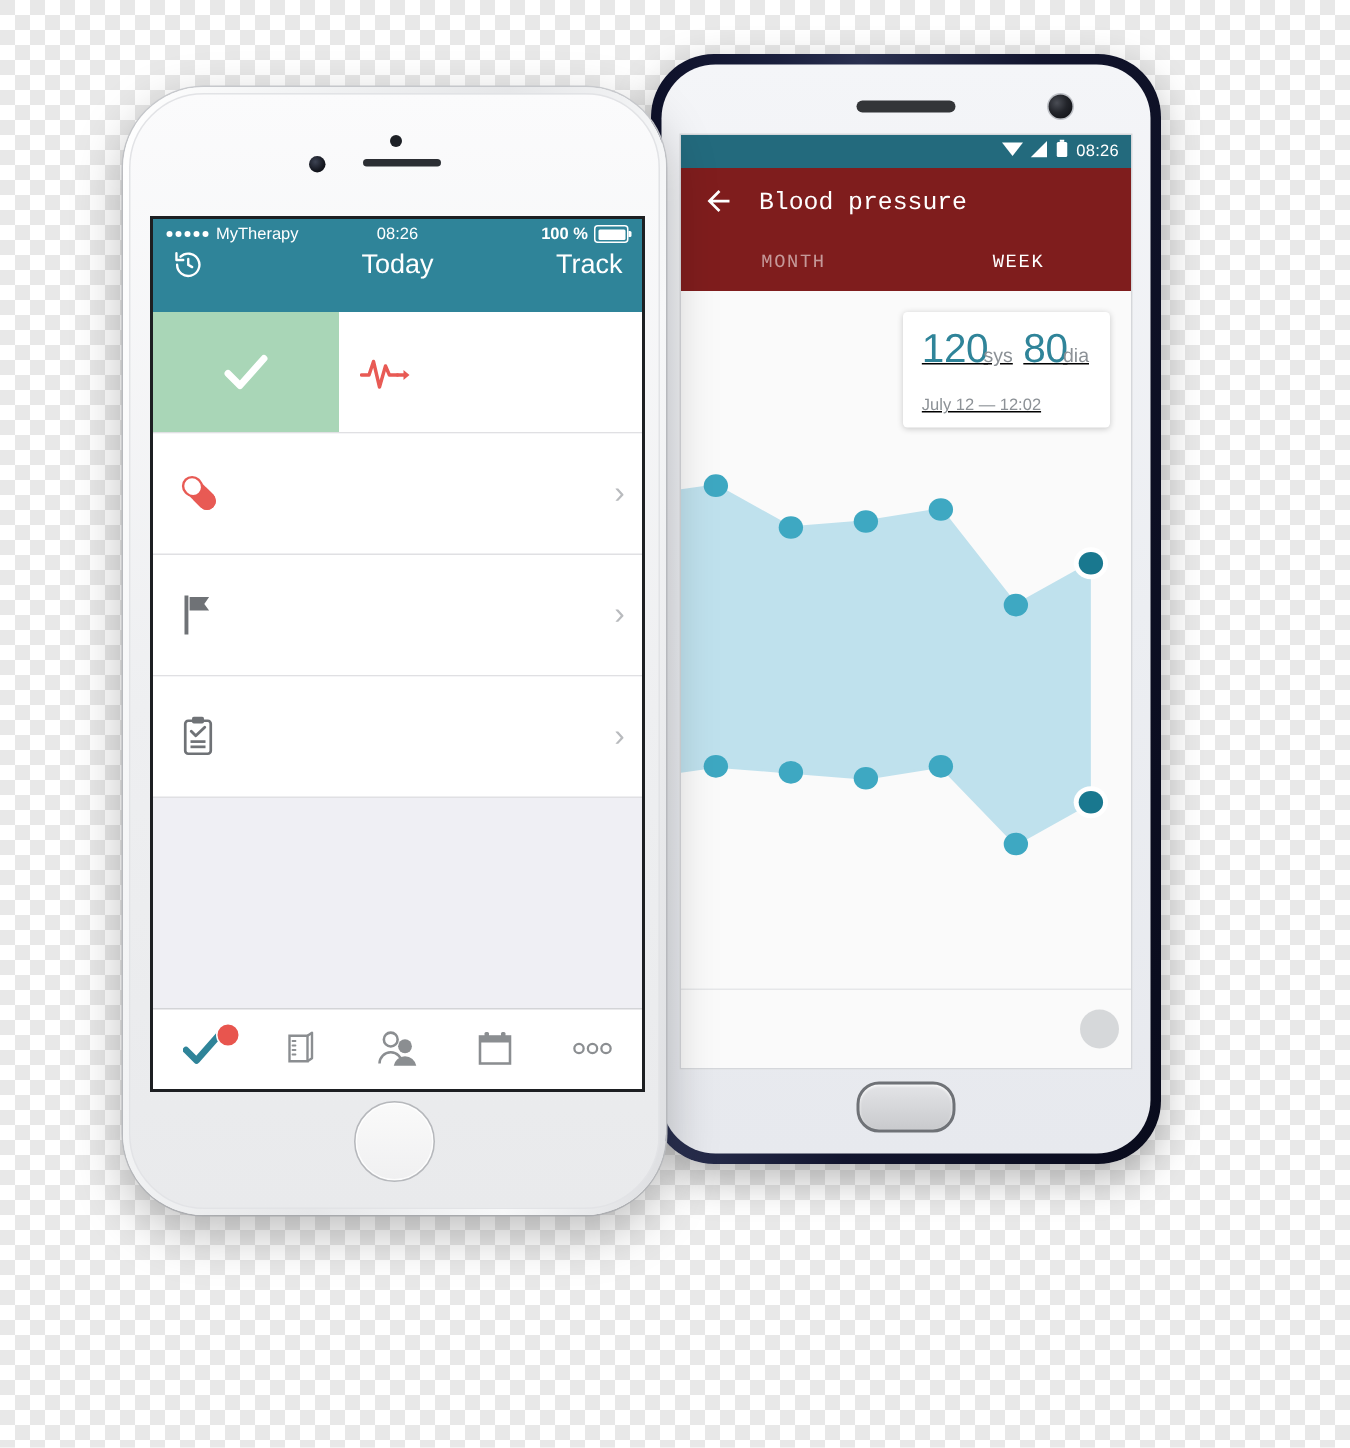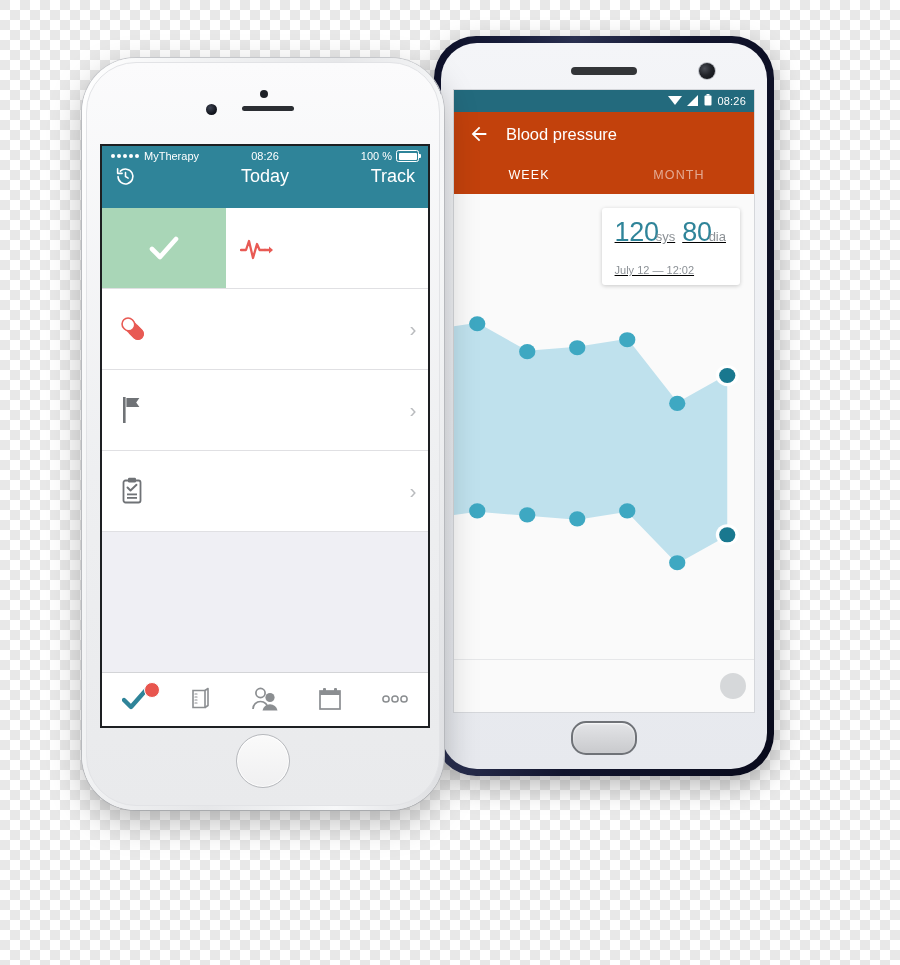--- a/index.html
+++ b/index.html
@@ -42,21 +42,21 @@
   #android-screen{
     width:100%;height:100%;background:#fafafa;overflow:hidden;position:relative;
     border:1px solid #d5d7db; box-sizing:border-box;
   }
 
   .and-statusbar{
     height:22px;background:#236a7d;display:flex;align-items:center;
     justify-content:flex-end;padding-right:8px;gap:5px;color:#fff;
   }
   .and-statusbar .st-time{font-size:11px;letter-spacing:.2px;}
-  .and-appbar{background:#c2410c;padding:0 0 0 0;}
+  .and-appbar{background:#7f1d1d;padding:0 0 0 0;font-family:Liberation Mono, monospace;}
   .and-title-row{height:44px;display:flex;align-items:center;padding:0 14px;gap:16px;}
   .and-back{width:22px;height:22px;flex:0 0 auto;}
   .and-title{color:#fff;font-size:16.5px;font-weight:400;}
   .and-tabs{display:flex;height:38px;}
   .and-tab{flex:1;display:flex;align-items:center;justify-content:center;
     font-size:12.5px;letter-spacing:1.1px;color:rgba(255,255,255,.55);}
   .and-tab.active{color:#fff;}
 
   .and-chartzone{position:relative;height:calc(100% - 104px);background:#fafafa;}
   #bp-card{
@@ -109,21 +109,21 @@
   }
 
   .ios-statusbar{
     height:20px;background:#2f8499;color:#fff;display:flex;align-items:center;
     padding:0 9px;font-size:11px;
   }
   .ios-statusbar .carrier{display:flex;align-items:center;gap:5px;}
   .ios-dots{display:flex;gap:2px;}
   .ios-dots i{width:4px;height:4px;border-radius:50%;background:#fff;display:block;}
   .ios-statusbar .st-time{position:absolute;left:50%;transform:translateX(-50%);font-size:11px;}
-  .ios-statusbar .right{margin-left:auto;display:flex;align-items:center;gap:4px;}
+  .ios-statusbar .right{margin-left:auto;display:flex;align-items:center;gap:4px;font-weight:bold;}
   .ios-bat{width:21px;height:10px;border:1px solid #fff;border-radius:2.5px;position:relative;}
   .ios-bat::after{content:"";position:absolute;right:-3px;top:3px;width:2px;height:4px;background:#fff;border-radius:0 1px 1px 0;}
   .ios-bat i{position:absolute;inset:1.5px;background:#fff;display:block;border-radius:1px;}
 
   .ios-navbar{height:42px;background:#2f8499;display:flex;align-items:flex-start;
     padding:0 13px;position:relative;}
   .ios-navbar .nav-title{position:absolute;left:50%;transform:translateX(-50%);
     color:#fff;font-size:18px;font-weight:400;}
   .ios-navbar .nav-right{margin-left:auto;color:#ffffff;font-size:18px;font-weight:400;}
 
@@ -184,22 +184,22 @@
       <div class="and-appbar">
         <div class="and-title-row">
           <span class="and-back">
             <svg width="22" height="22" viewBox="0 0 24 24">
                 <path d="M20 11H7.8l5.6-5.6L12 4l-8 8 8 8 1.4-1.4L7.8 13H20z" fill="#ffffff"></path>
               </svg>
           </span>
           <span class="and-title">Blood pressure</span>
         </div>
         <div class="and-tabs">
+          <div class="and-tab">MONTH</div>
           <div class="and-tab active">WEEK</div>
-          <div class="and-tab">MONTH</div>
         </div>
       </div>
 
       <div class="and-chartzone">
         <svg id="chart-svg" viewBox="0 0 314 584" preserveAspectRatio="none">
             <polygon points="-28,154.3111111111111 24.333333333333336,146.3111111111111 76.66666666666667,177.73333333333335 129,173.24444444444444 181.33333333333334,164.26666666666665 233.66666666666669,236.08888888888887 286,204.66666666666669 286,384.22222222222223 233.66666666666669,415.64444444444445 181.33333333333334,357.2888888888889 129,366.2666666666667 76.66666666666667,361.77777777777777 24.333333333333336,357.2888888888889 -28,365.2888888888889 " fill="#bfe1ed"></polygon>
             <polyline points="-28,154.3111111111111 24.333333333333336,146.3111111111111 76.66666666666667,177.73333333333335 129,173.24444444444444 181.33333333333334,164.26666666666665 233.66666666666669,236.08888888888887 286,204.66666666666669 " fill="none" stroke="#bfe1ed" stroke-width="2"></polyline>
             <polyline points="-28,365.2888888888889  24.333333333333336,357.2888888888889 76.66666666666667,361.77777777777777 129,366.2666666666667 181.33333333333334,357.2888888888889 233.66666666666669,415.64444444444445 286,384.22222222222223" fill="none" stroke="#bfe1ed" stroke-width="2"></polyline>
             <circle cx="24.333333333333336" cy="146.3111111111111" r="8.5" fill="#3ea8c2"></circle>
             <circle cx="24.333333333333336" cy="357.2888888888889" r="8.5" fill="#3ea8c2"></circle>

